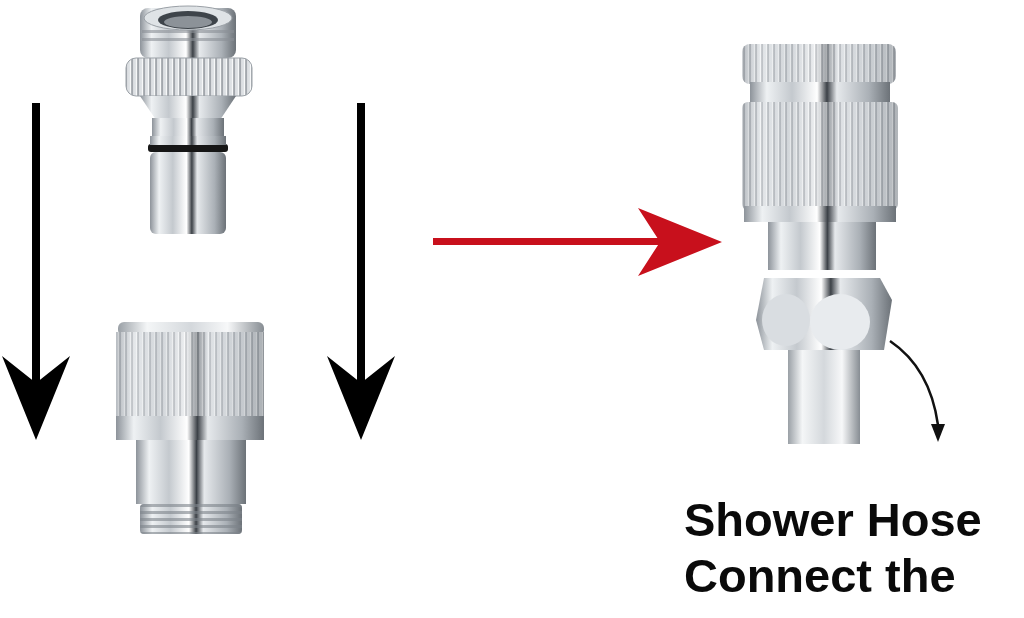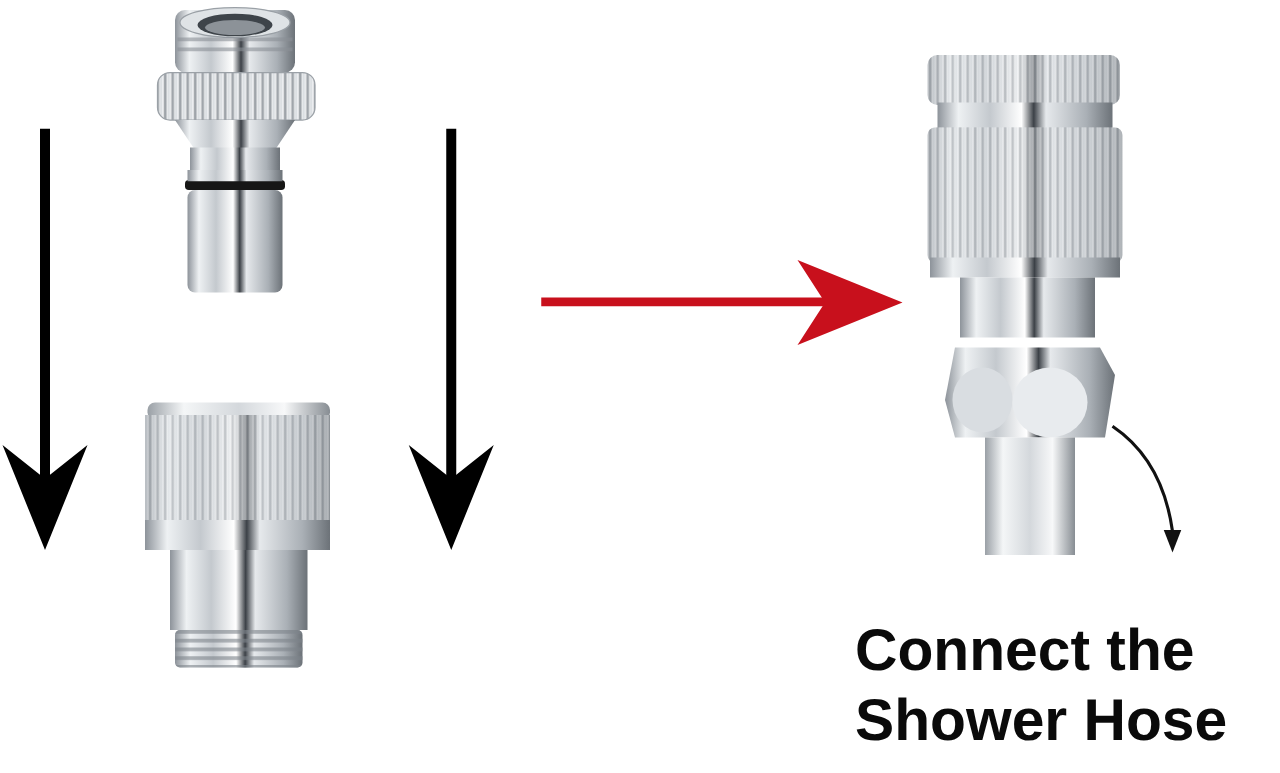--- a/index.html
+++ b/index.html
@@ -97,15 +97,15 @@
     <rect x="788" y="350" width="72" height="94" fill="url(#chromeSoft)"></rect>
   </g>
 
   <g>
     <path d="M890 341 Q930 368 938 425" fill="none" stroke="#111" stroke-width="2.5"></path>
     <polygon points="931,424 945,424 938,442" fill="#111"></polygon>
   </g>
 </svg>
 
 <div class="caption">
+  <span>Shower Hose</span>
   <span>Connect the</span>
-  <span>Shower Hose</span>
 </div>
 
 </body></html>

